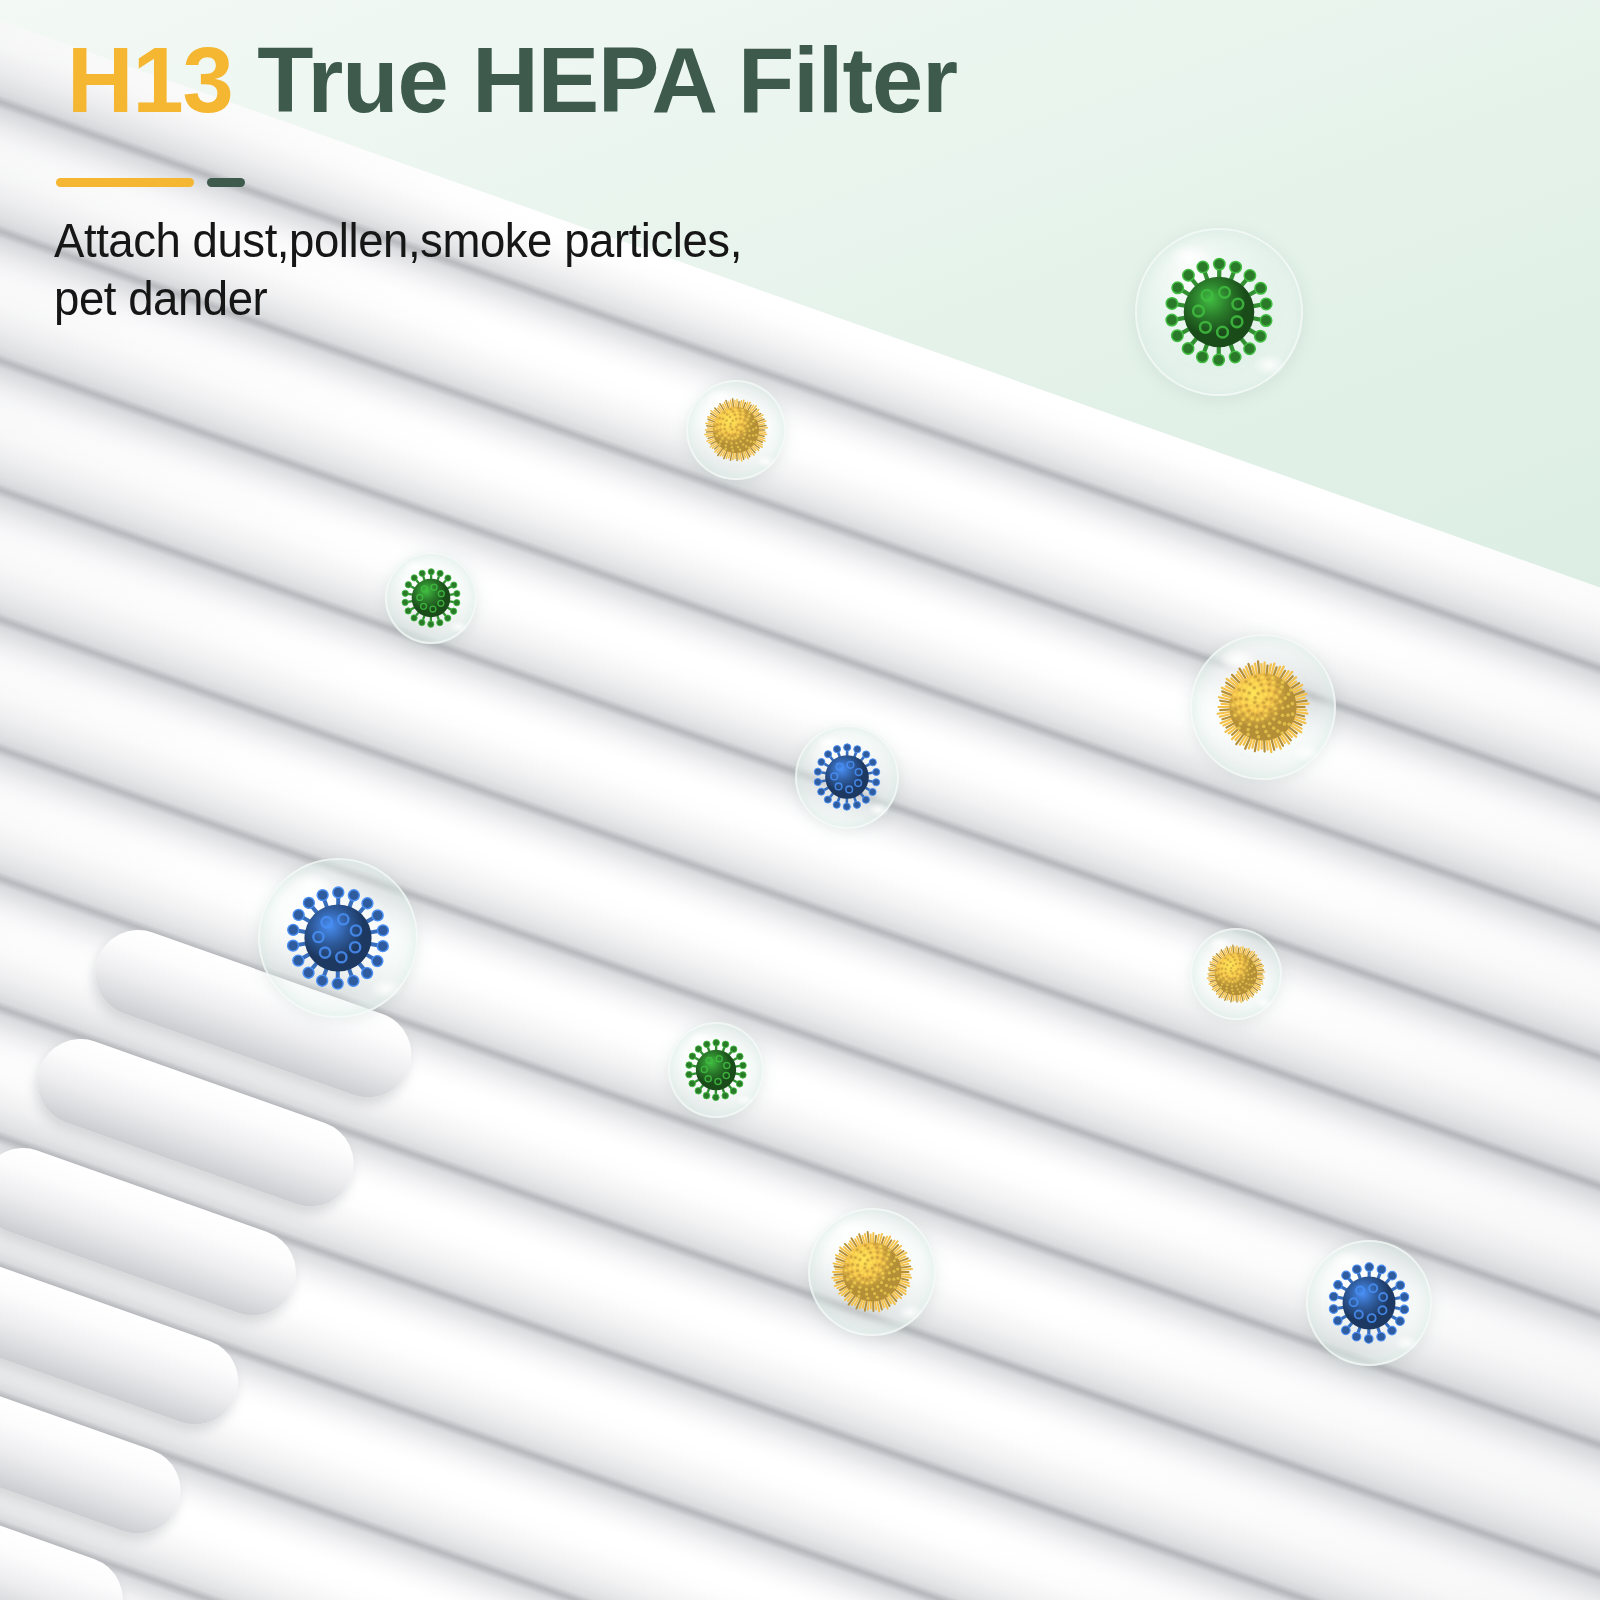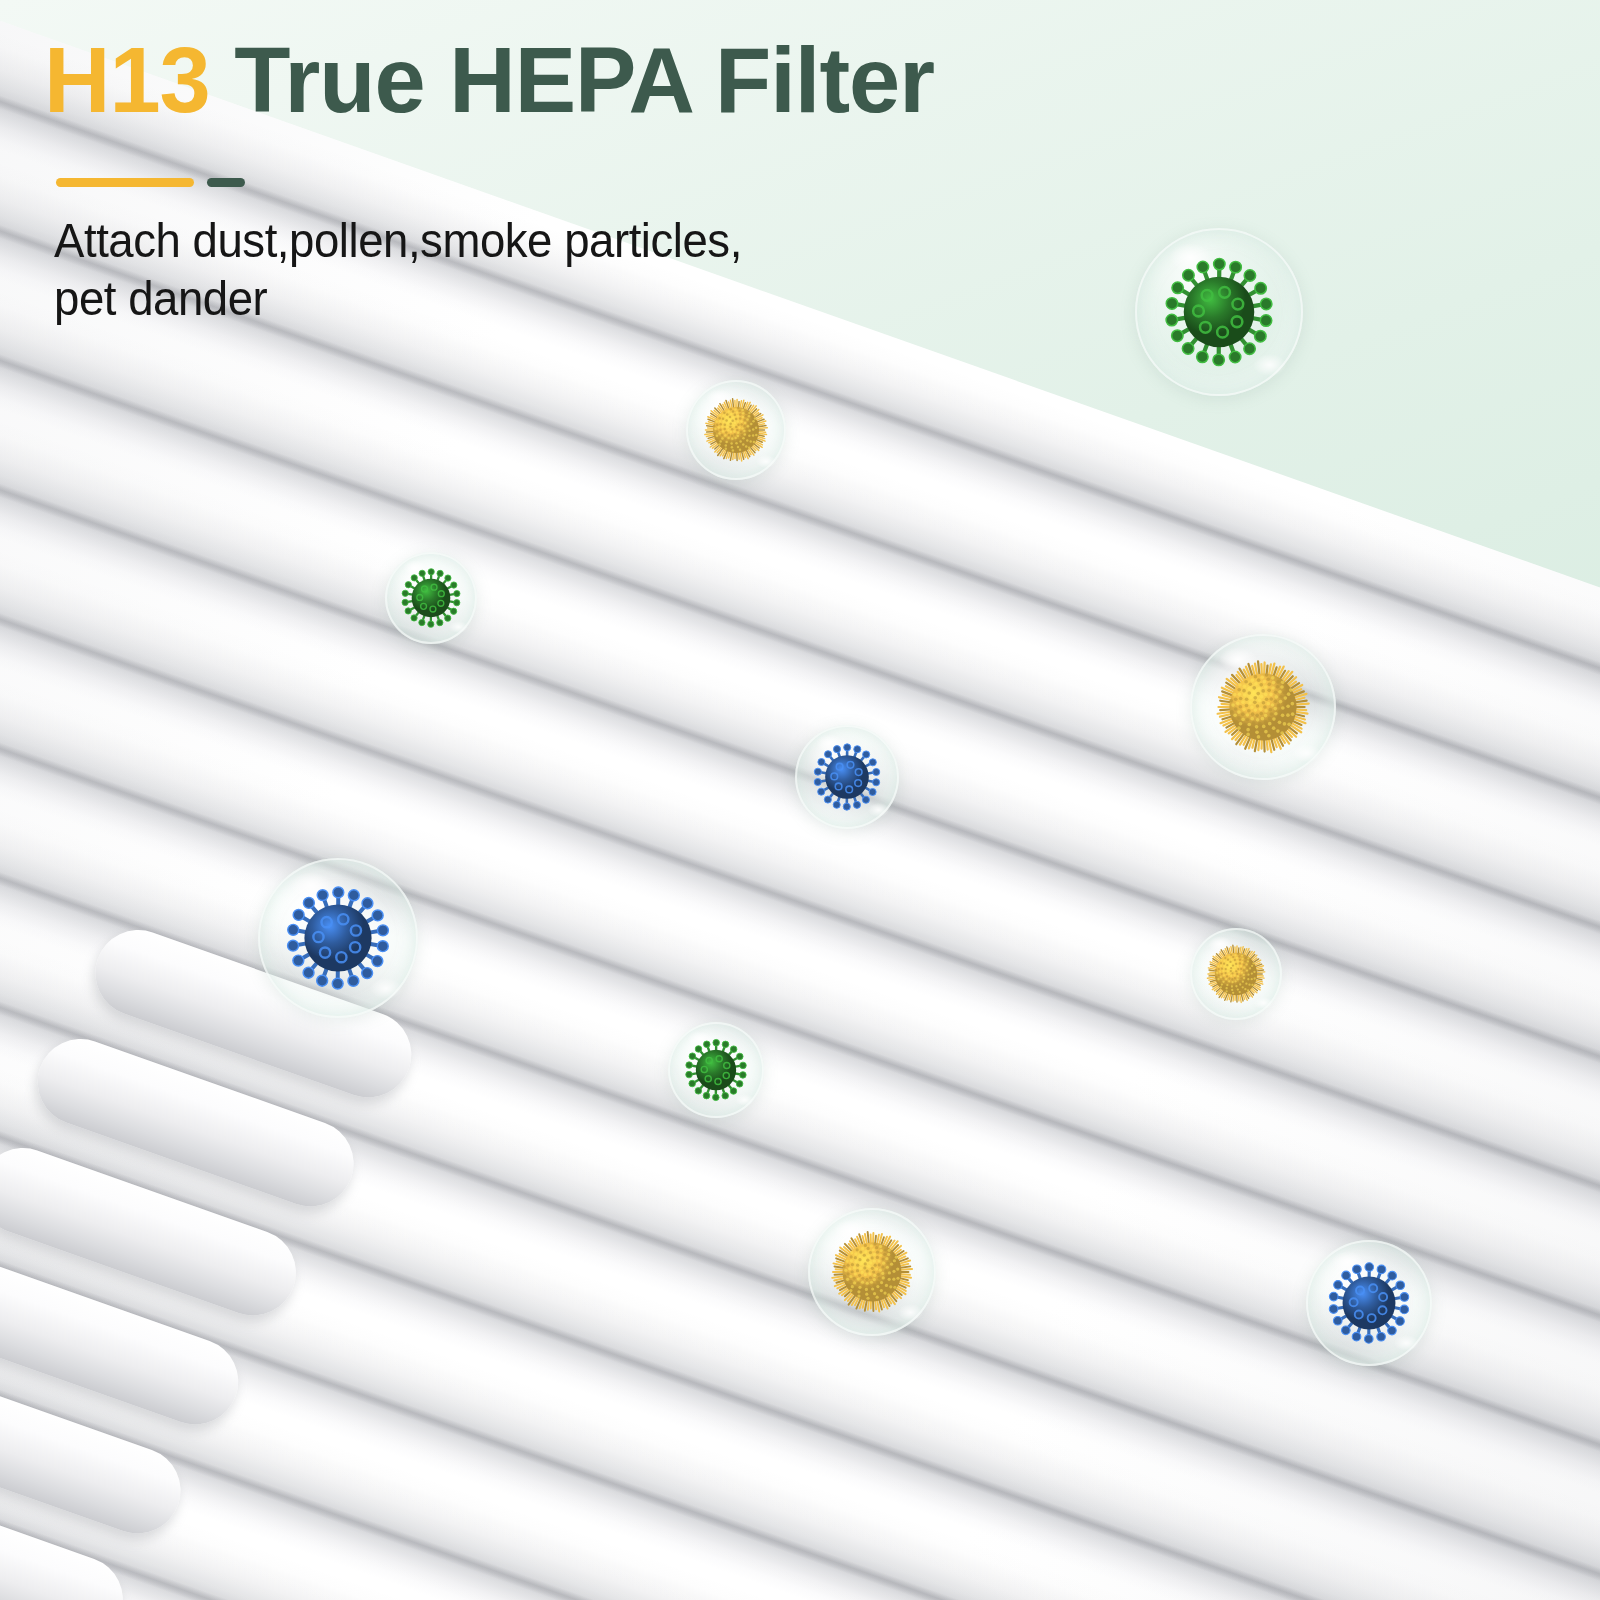--- a/index.html
+++ b/index.html
@@ -142,21 +142,21 @@
     right: 10%; bottom: 12%;
     width: 20%; height: 13%;
     border-radius: 50%;
     background: radial-gradient(ellipse at center, rgba(255,255,255,0.85), rgba(255,255,255,0) 72%);
   }
   .bubble > svg { position:absolute; left:0; top:0; width:100%; height:100%; }
 
   
   #headline {
     position: absolute;
-    left: 44px; top: 34px;
+    left: 67px; top: 34px;
     font-size: 92px;
     font-weight: bold;
     letter-spacing: -1px;
     line-height: 1.0;
     white-space: nowrap;
   }
   #headline .h13   { color: #f5b731; }
   #headline .rest  { color: #3d5a4d; }
 
   #divider {

